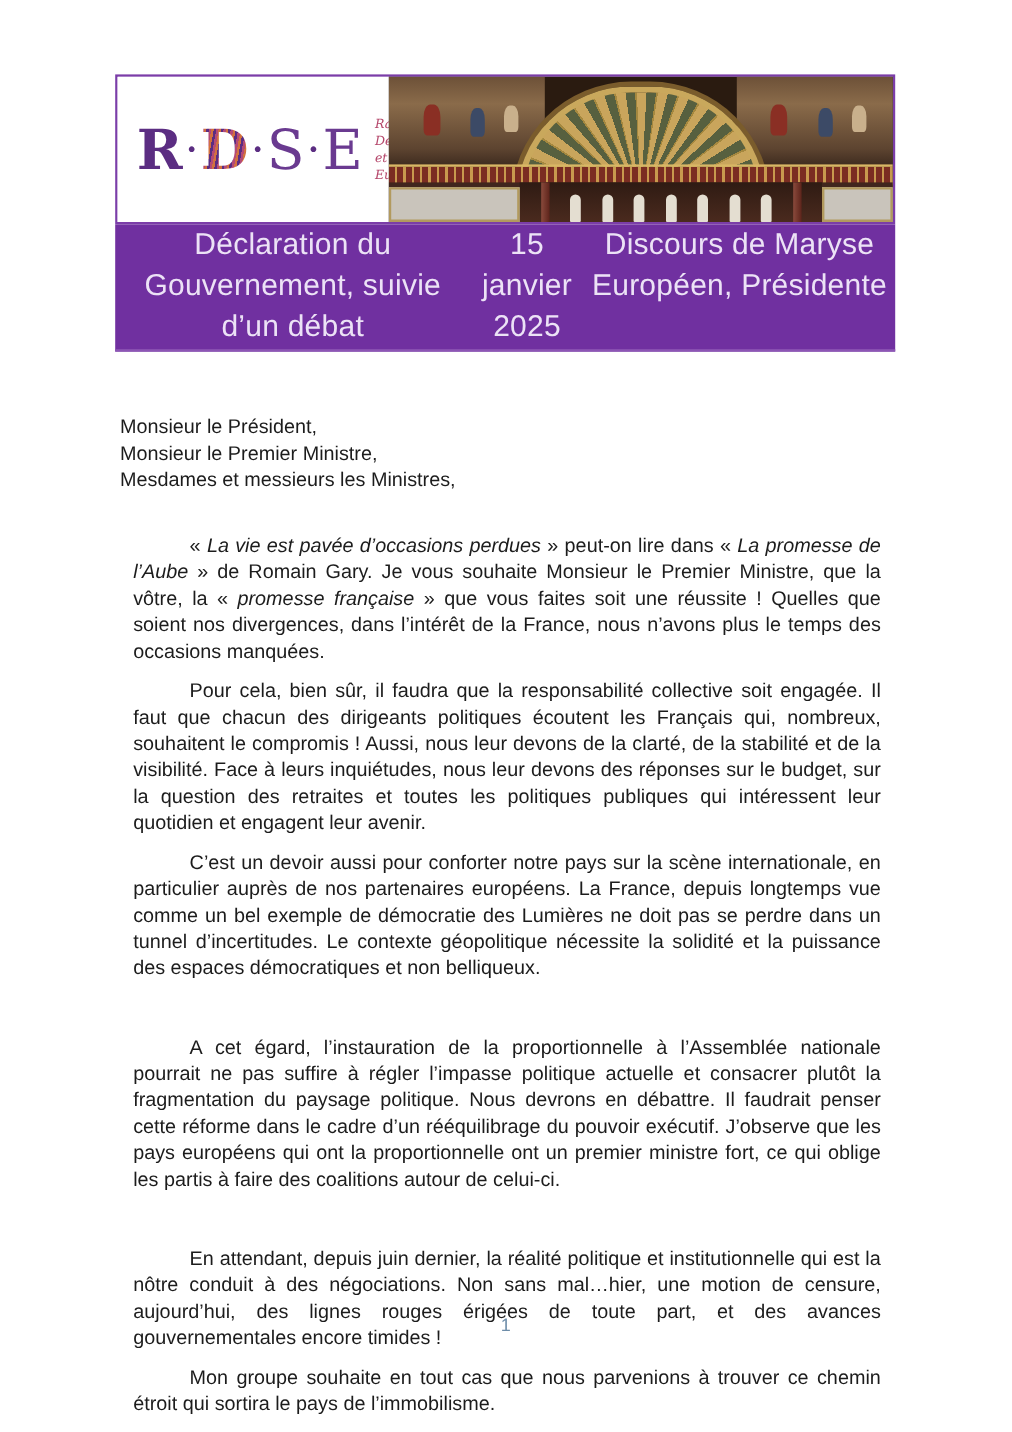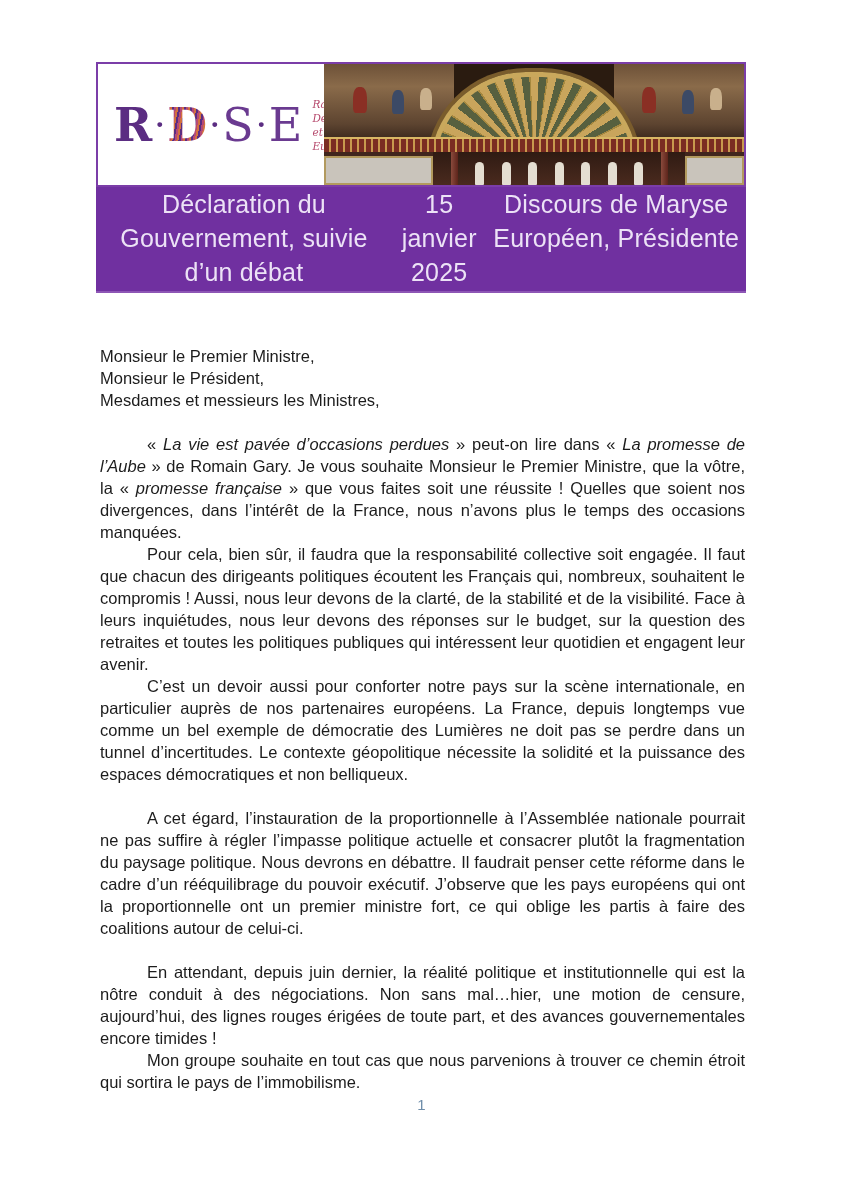--- a/index.html
+++ b/index.html
@@ -51,21 +51,21 @@
   .banner{position:absolute;left:96px;top:187px;width:650px;height:106px;background:#7030a0;
           border-bottom:2px solid #8d56b5;box-sizing:border-box;
           display:flex;flex-direction:row;justify-content:center;text-align:center;}
   .banner-line{color:#ece2f6;font-size:25px;line-height:34px;font-weight:400;letter-spacing:.2px;}
 
   
   .doc-body{position:absolute;left:100px;top:345px;width:645px;color:#1c1c1c;
             font-size:16.5px;line-height:22px;}
   .salutation{text-align:left;}
   .spacer{height:22px;}
-  .para{margin:0;text-align:justify;text-indent:47px;}
+  .para{margin:11px;text-align:justify;text-indent:47px;}
   .it{font-style:italic;}
 
   
   .footer{position:absolute;left:0;top:1096px;width:100%;text-align:center;
           color:#6e8da9;font-size:15px;}
 </style>
 </head>
 <body>
 
 <div class="page">
@@ -119,22 +119,22 @@
     </div>
   </div>
 
   <div class="banner">
     <div class="banner-line">Déclaration du Gouvernement, suivie d’un débat</div>
     <div class="banner-line">15 janvier 2025</div>
     <div class="banner-line">Discours de Maryse Européen, Présidente</div>
   </div>
 
   <div class="doc-body">
+      <div class="salutation">Monsieur le Président,</div>
       <div class="salutation">Monsieur le Premier Ministre,</div>
-      <div class="salutation">Monsieur le Président,</div>
       <div class="salutation">Mesdames et messieurs les Ministres,</div>
       <div class="spacer"></div>
       <p class="para"><span>« </span><span class="it">La vie est pavée d’occasions perdues</span><span> » peut-on lire dans « </span><span class="it">La promesse de l’Aube</span><span> » de Romain Gary. Je vous souhaite Monsieur le Premier Ministre, que la vôtre, la « </span><span class="it">promesse française</span><span> » que vous faites soit une réussite ! Quelles que soient nos divergences, dans l’intérêt de la France, nous n’avons plus le temps des occasions manquées.</span></p>
       <p class="para"><span>Pour cela, bien sûr, il faudra que la responsabilité collective soit engagée. Il faut que chacun des dirigeants politiques écoutent les Français qui, nombreux, souhaitent le compromis ! Aussi, nous leur devons de la clarté, de la stabilité et de la visibilité. Face à leurs inquiétudes, nous leur devons des réponses sur le budget, sur la question des retraites et toutes les politiques publiques qui intéressent leur quotidien et engagent leur avenir.</span></p>
       <p class="para"><span>C’est un devoir aussi pour conforter notre pays sur la scène internationale, en particulier auprès de nos partenaires européens. La France, depuis longtemps vue comme un bel exemple de démocratie des Lumières ne doit pas se perdre dans un tunnel d’incertitudes. Le contexte géopolitique nécessite la solidité et la puissance des espaces démocratiques et non belliqueux.</span></p>
       <div class="spacer"></div>
       <p class="para"><span>A cet égard, l’instauration de la proportionnelle à l’Assemblée nationale pourrait ne pas suffire à régler l’impasse politique actuelle et consacrer plutôt la fragmentation du paysage politique. Nous devrons en débattre. Il faudrait penser cette réforme dans le cadre d’un rééquilibrage du pouvoir exécutif. J’observe que les pays européens qui ont la proportionnelle ont un premier ministre fort, ce qui oblige les partis à faire des coalitions autour de celui-ci.</span></p>
       <div class="spacer"></div>
       <p class="para"><span>En attendant, depuis juin dernier, la réalité politique et institutionnelle qui est la nôtre conduit à des négociations. Non sans mal…hier, une motion de censure, aujourd’hui, des lignes rouges érigées de toute part, et des avances gouvernementales encore timides !</span></p>
       <p class="para"><span>Mon groupe souhaite en tout cas que nous parvenions à trouver ce chemin étroit qui sortira le pays de l’immobilisme.</span></p>

